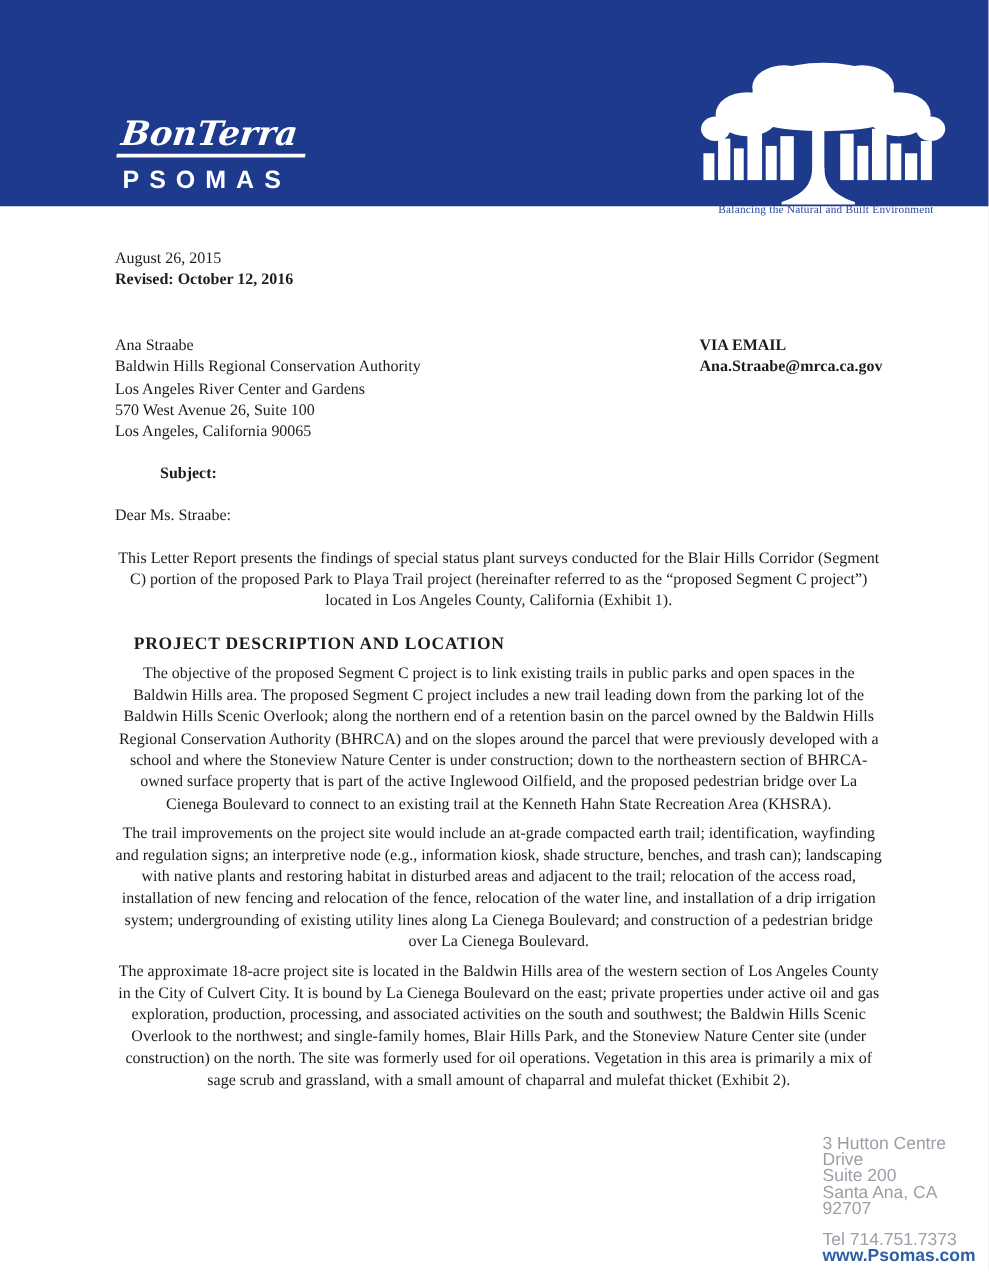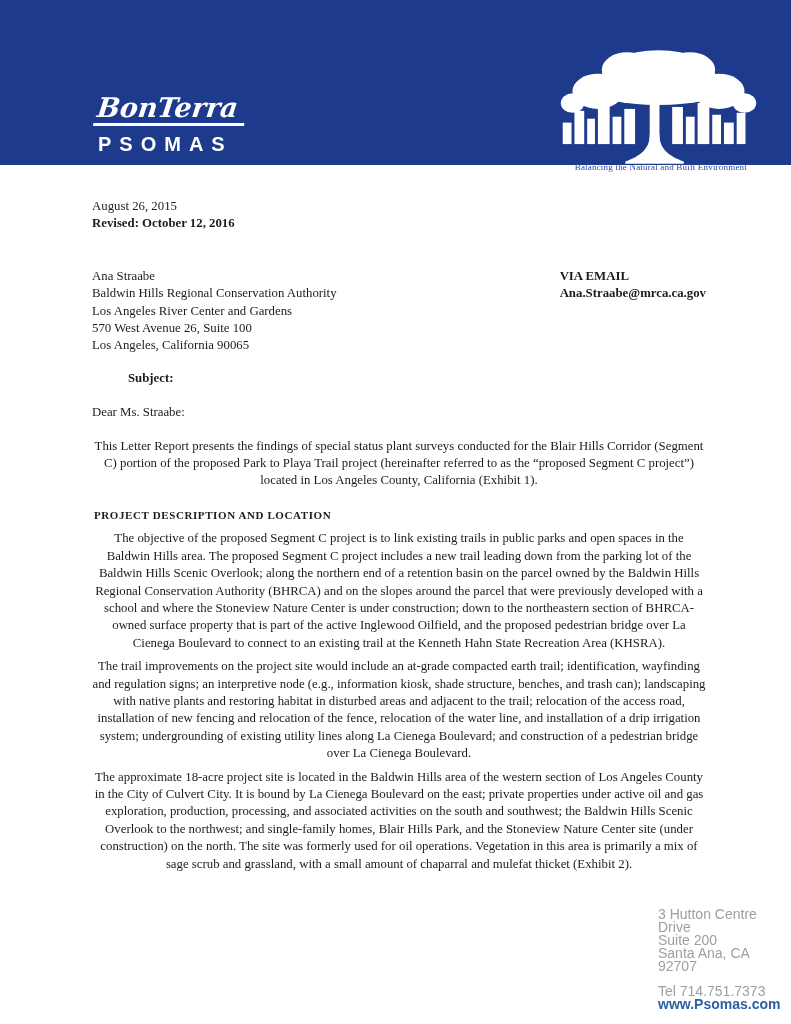--- a/index.html
+++ b/index.html
@@ -21,21 +21,21 @@
   
   .letter{position:absolute;left:92px;top:198px;width:614px;font-size:12.8px;line-height:17.4px;}
   .bold{font-weight:bold;}
   .addr-row{display:flex;justify-content:space-between;margin-top:35px;}
   .via{text-align:left;font-weight:bold;}
   .subject{display:flex;margin-top:15px;font-weight:bold;margin-left:36px;}
   .subject-label{flex:0 0 68px;}
   .subject-text{flex:1;}
   .salutation{margin:17px 0 16px 0;}
   .para{margin:6px 0 0 0;text-align:center;}
-  .heading{margin:17px 0 0 2px;font-weight:bold;letter-spacing:.6px;font-size:11px;}
+  .heading{margin:17px 0 0 15px;font-weight:bold;letter-spacing:.6px;font-size:14px;}
 
   
   .footer{position:absolute;left:658px;top:908px;font-family:"Liberation Sans",sans-serif;
           font-size:14px;line-height:13px;color:#9aa0a6;}
   .footer .phone{margin-top:12px;}
   .footer .website{color:#2e5fa3;font-weight:bold;}
 </style>
 </head>
 <body>
 

